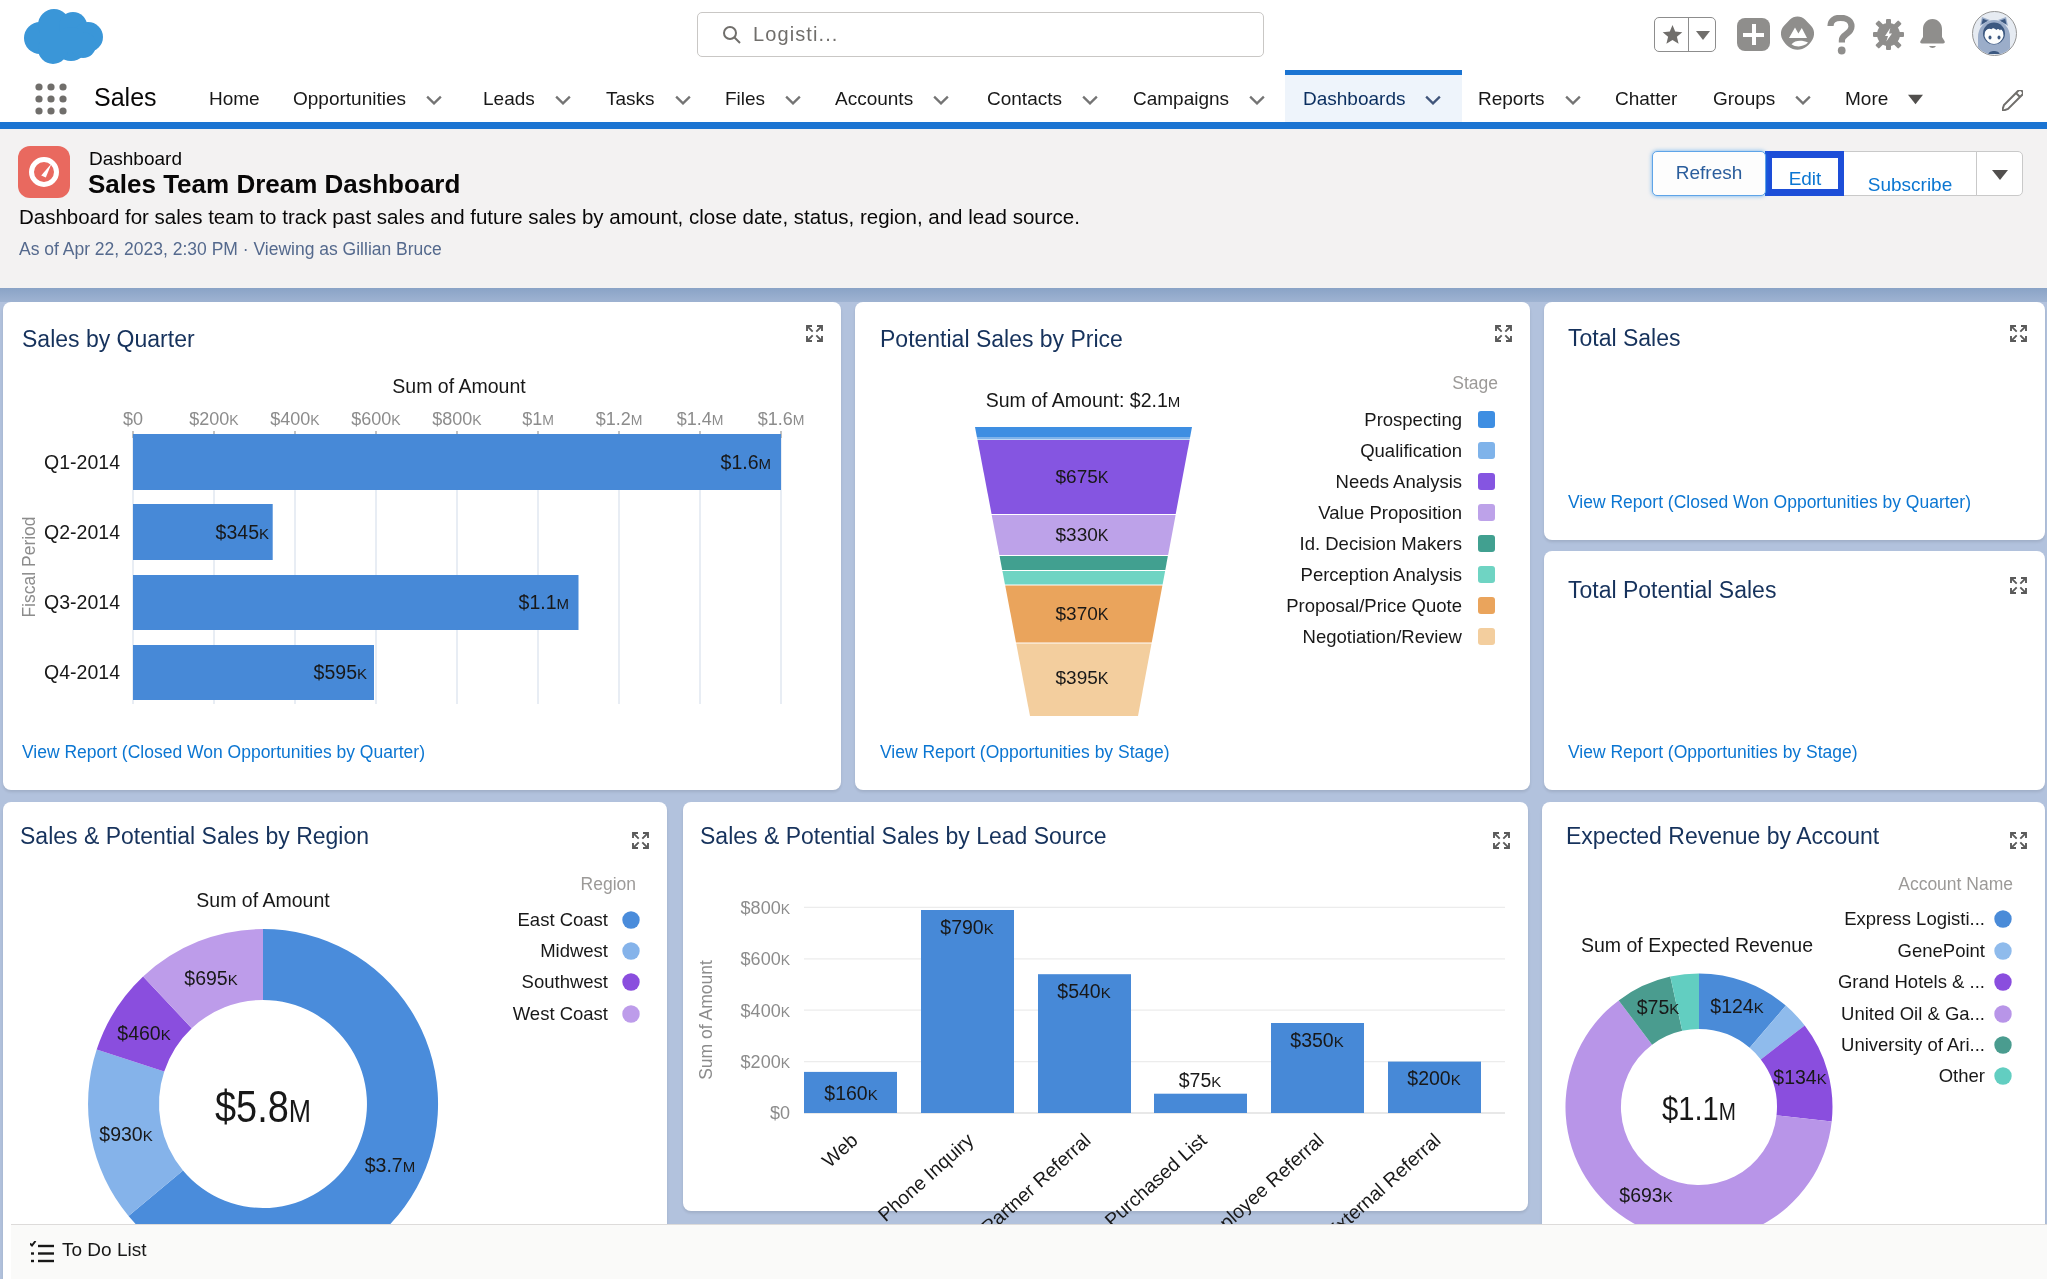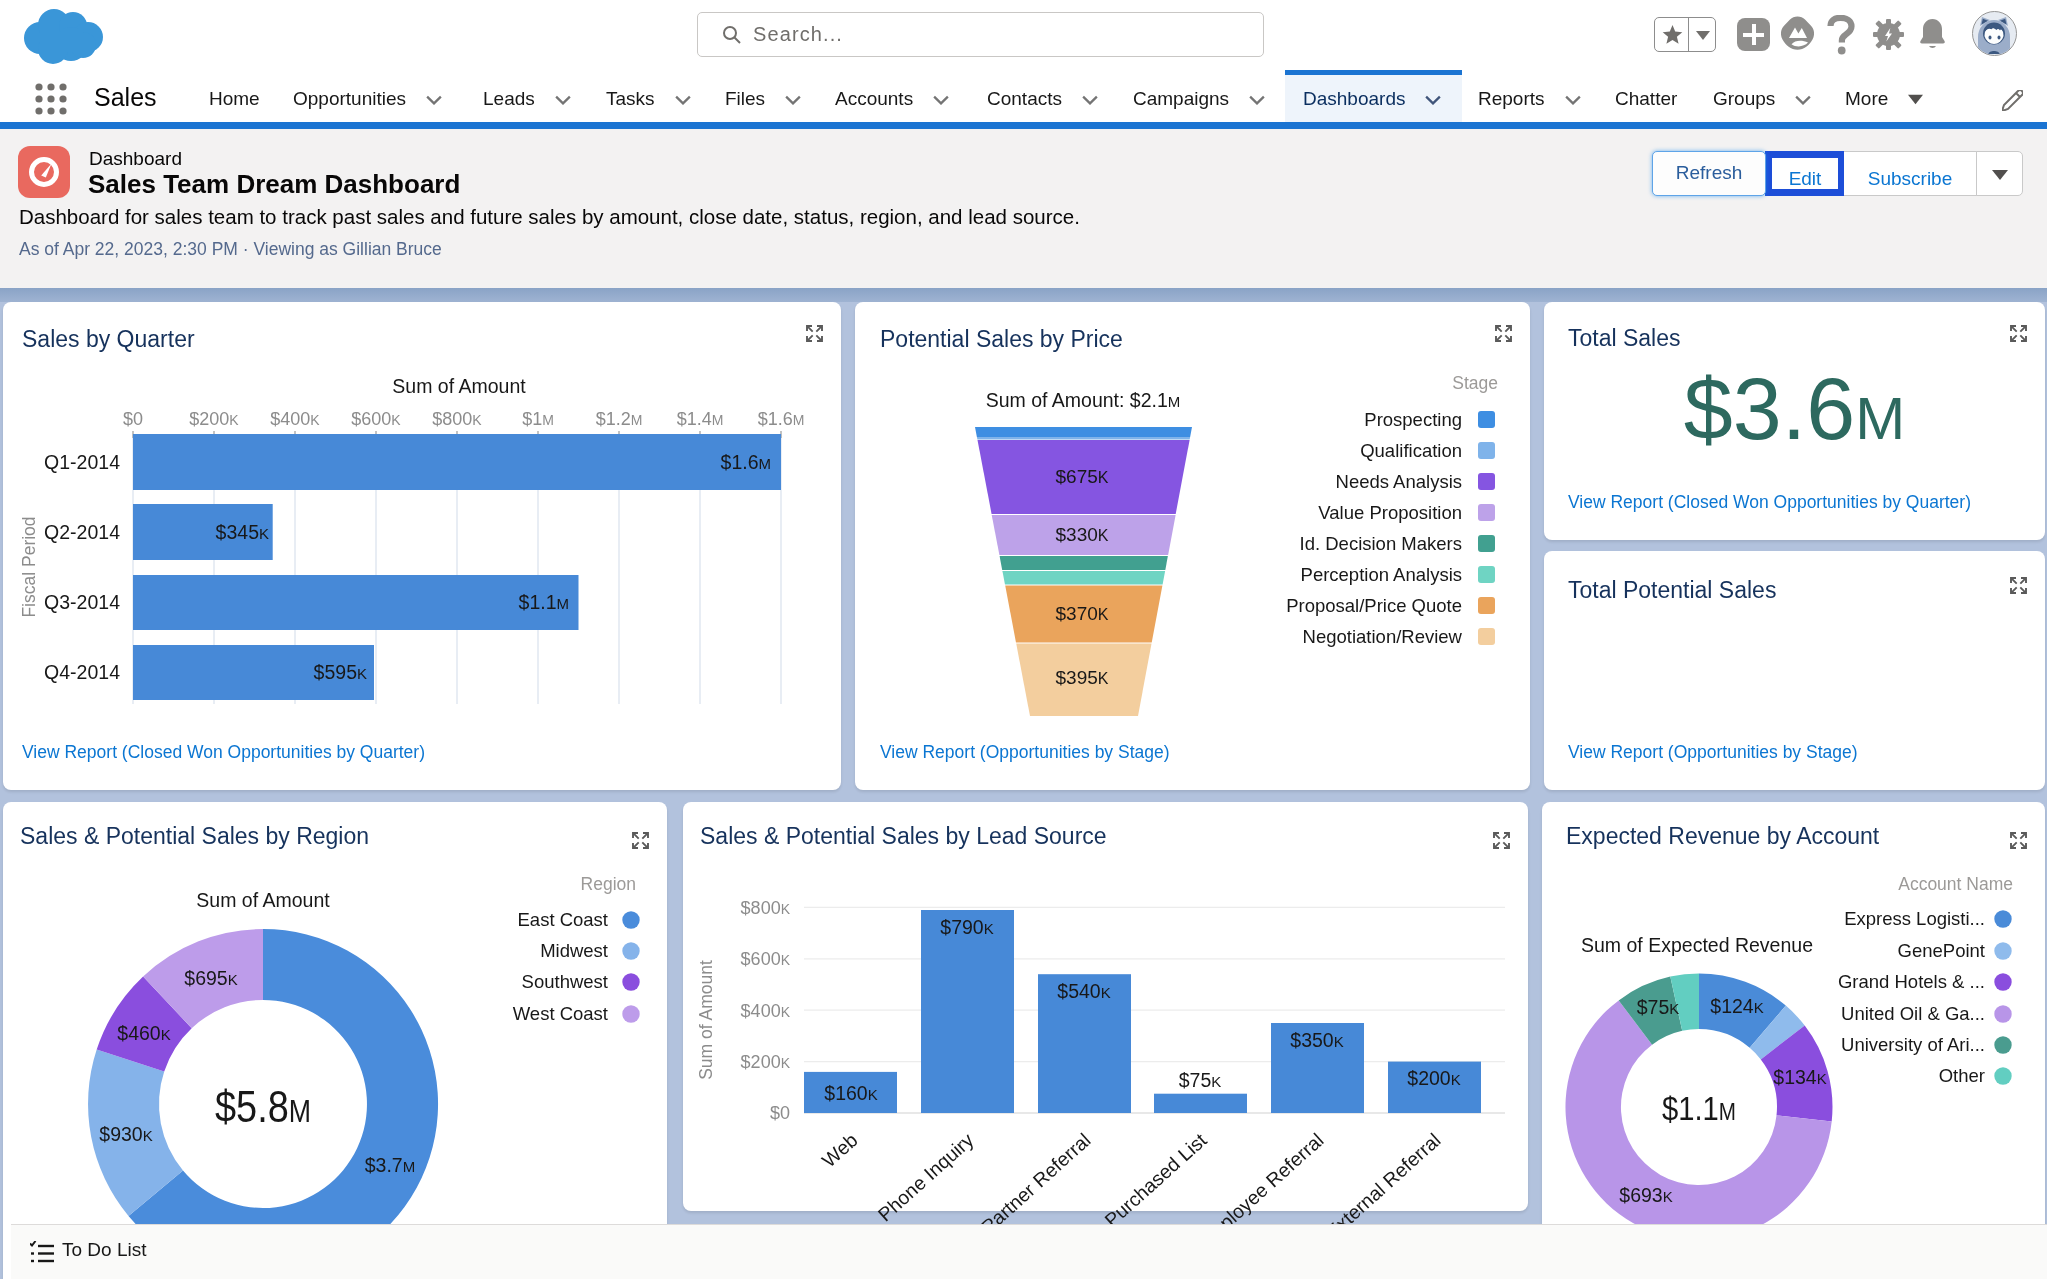--- a/index.html
+++ b/index.html
@@ -43,21 +43,21 @@
     <circle cx="30" cy="41" r="15"></circle>
     <circle cx="60" cy="37" r="13"></circle>
     <rect x="17" y="24" width="43" height="20"></rect>
   </g>
 </svg>
 <div class="abs searchbox">
   <svg class="abs" style="left:24px;top:12px" width="20" height="20" viewBox="0 0 20 20">
       <circle cx="8" cy="8" r="6" fill="none" stroke="#706e6b" stroke-width="2"></circle>
       <line x1="12.5" y1="12.5" x2="18" y2="18" stroke="#706e6b" stroke-width="2"></line>
     </svg>
-  <span>Search...</span>
+  <span>Logisti...</span>
 </div>
 
 <div class="abs" style="left:1654px;top:17px;width:62px;height:35px;border:1px solid #8d8d8d;border-radius:5px;background:#fff">
   <svg class="abs" style="left:7px;top:7px" width="21" height="20" viewBox="0 0 21 20">
       <path d="M10.5 0 L13.2 6.6 20.3 7.2 14.9 11.8 16.6 18.8 10.5 15 4.4 18.8 6.1 11.8 0.7 7.2 7.8 6.6 Z" fill="#706e6b"></path>
     </svg>
   <div class="abs" style="left:33px;top:0;width:1px;height:33px;background:#8d8d8d"></div>
   <svg class="abs" style="left:41px;top:13px" width="14" height="9" viewBox="0 0 14 9">
       <path d="M0 0 L14 0 7 9 Z" fill="#706e6b"></path>
     </svg>
@@ -180,21 +180,21 @@
 <div class="abs" style="left:19px;top:239px;font-size:17.5px;color:#54698d">As of Apr 22, 2023, 2:30 PM · Viewing as Gillian Bruce</div>
 
 <div class="abs" style="left:1652px;top:151px;width:371px;height:45px">
   <div class="abs" style="left:0;top:0;width:114px;height:45px;border:1.5px solid #5ea4e8;box-shadow:0 0 4px rgba(21,137,237,.6);border-radius:5px;background:#fdfdfd;z-index:2">
     <div style="text-align:center;margin-top:10px;font-size:19px;color:#2a5d9c">Refresh</div>
   </div>
   <div class="abs" style="left:113px;top:0;width:80px;height:45px;border:7px solid #1d4ed8;background:#fff">
     <div style="text-align:center;margin-top:10px;font-size:19px;color:#0b76d2">Edit</div>
   </div>
   <div class="abs" style="left:192px;top:0;width:133px;height:45px;border:1px solid #c9c9c9;border-left:none;background:#fff">
-    <div style="text-align:center;margin-top:16px;font-size:19px;color:#0b76d2">Subscribe</div>
+    <div style="text-align:center;margin-top:22px;font-size:19px;color:#0b76d2">Subscribe</div>
   </div>
   <div class="abs" style="left:324px;top:0;width:47px;height:45px;border:1px solid #c9c9c9;border-left:1px solid #c9c9c9;border-radius:0 5px 5px 0;background:#fff">
     <svg class="abs" style="left:15px;top:18px" width="16" height="10" viewBox="0 0 16 10">
         <path d="M0 0 L16 0 8 10 Z" fill="#514f4d"></path>
       </svg>
   </div>
 </div>
 
 <div class="card" id="cardA" style="left:3px;top:302px;width:838px;height:488px">
   <div class="ctitle" style="top:24px">Sales by Quarter</div>
@@ -316,21 +316,20 @@
 <div class="card" id="cardC" style="left:1544px;top:302px;width:501px;height:238px">
   <div class="ctitle" style="left:24px;top:23px">Total Sales</div>
   <svg class="expand" style="top:23px" viewBox="0 0 17 17">
       <g stroke="#5a5a5a" stroke-width="1.9" fill="none">
         <path d="M6.7,6.7 L1.2,1.2 M1,6 L1,1 L6,1"></path>
         <path d="M10.3,6.7 L15.8,1.2 M11,1 L16,1 L16,6"></path>
         <path d="M6.7,10.3 L1.2,15.8 M1,11 L1,16 L6,16"></path>
         <path d="M10.3,10.3 L15.8,15.8 M16,11 L16,16 L11,16"></path>
       </g>
     </svg>
-  <div class="metric" style="top:56px">$3.6<span class="m">M</span></div>
   <div class="clink" style="left:24px;top:190px">View Report (Closed Won Opportunities by Quarter)</div>
 </div>
 <div class="card" id="cardD" style="left:1544px;top:551px;width:501px;height:239px">
   <div class="ctitle" style="left:24px;top:26px">Total Potential Sales</div>
   <svg class="expand" style="top:26px" viewBox="0 0 17 17">
       <g stroke="#5a5a5a" stroke-width="1.9" fill="none">
         <path d="M6.7,6.7 L1.2,1.2 M1,6 L1,1 L6,1"></path>
         <path d="M10.3,6.7 L15.8,1.2 M11,1 L16,1 L16,6"></path>
         <path d="M6.7,10.3 L1.2,15.8 M1,11 L1,16 L6,16"></path>
         <path d="M10.3,10.3 L15.8,15.8 M16,11 L16,16 L11,16"></path>

